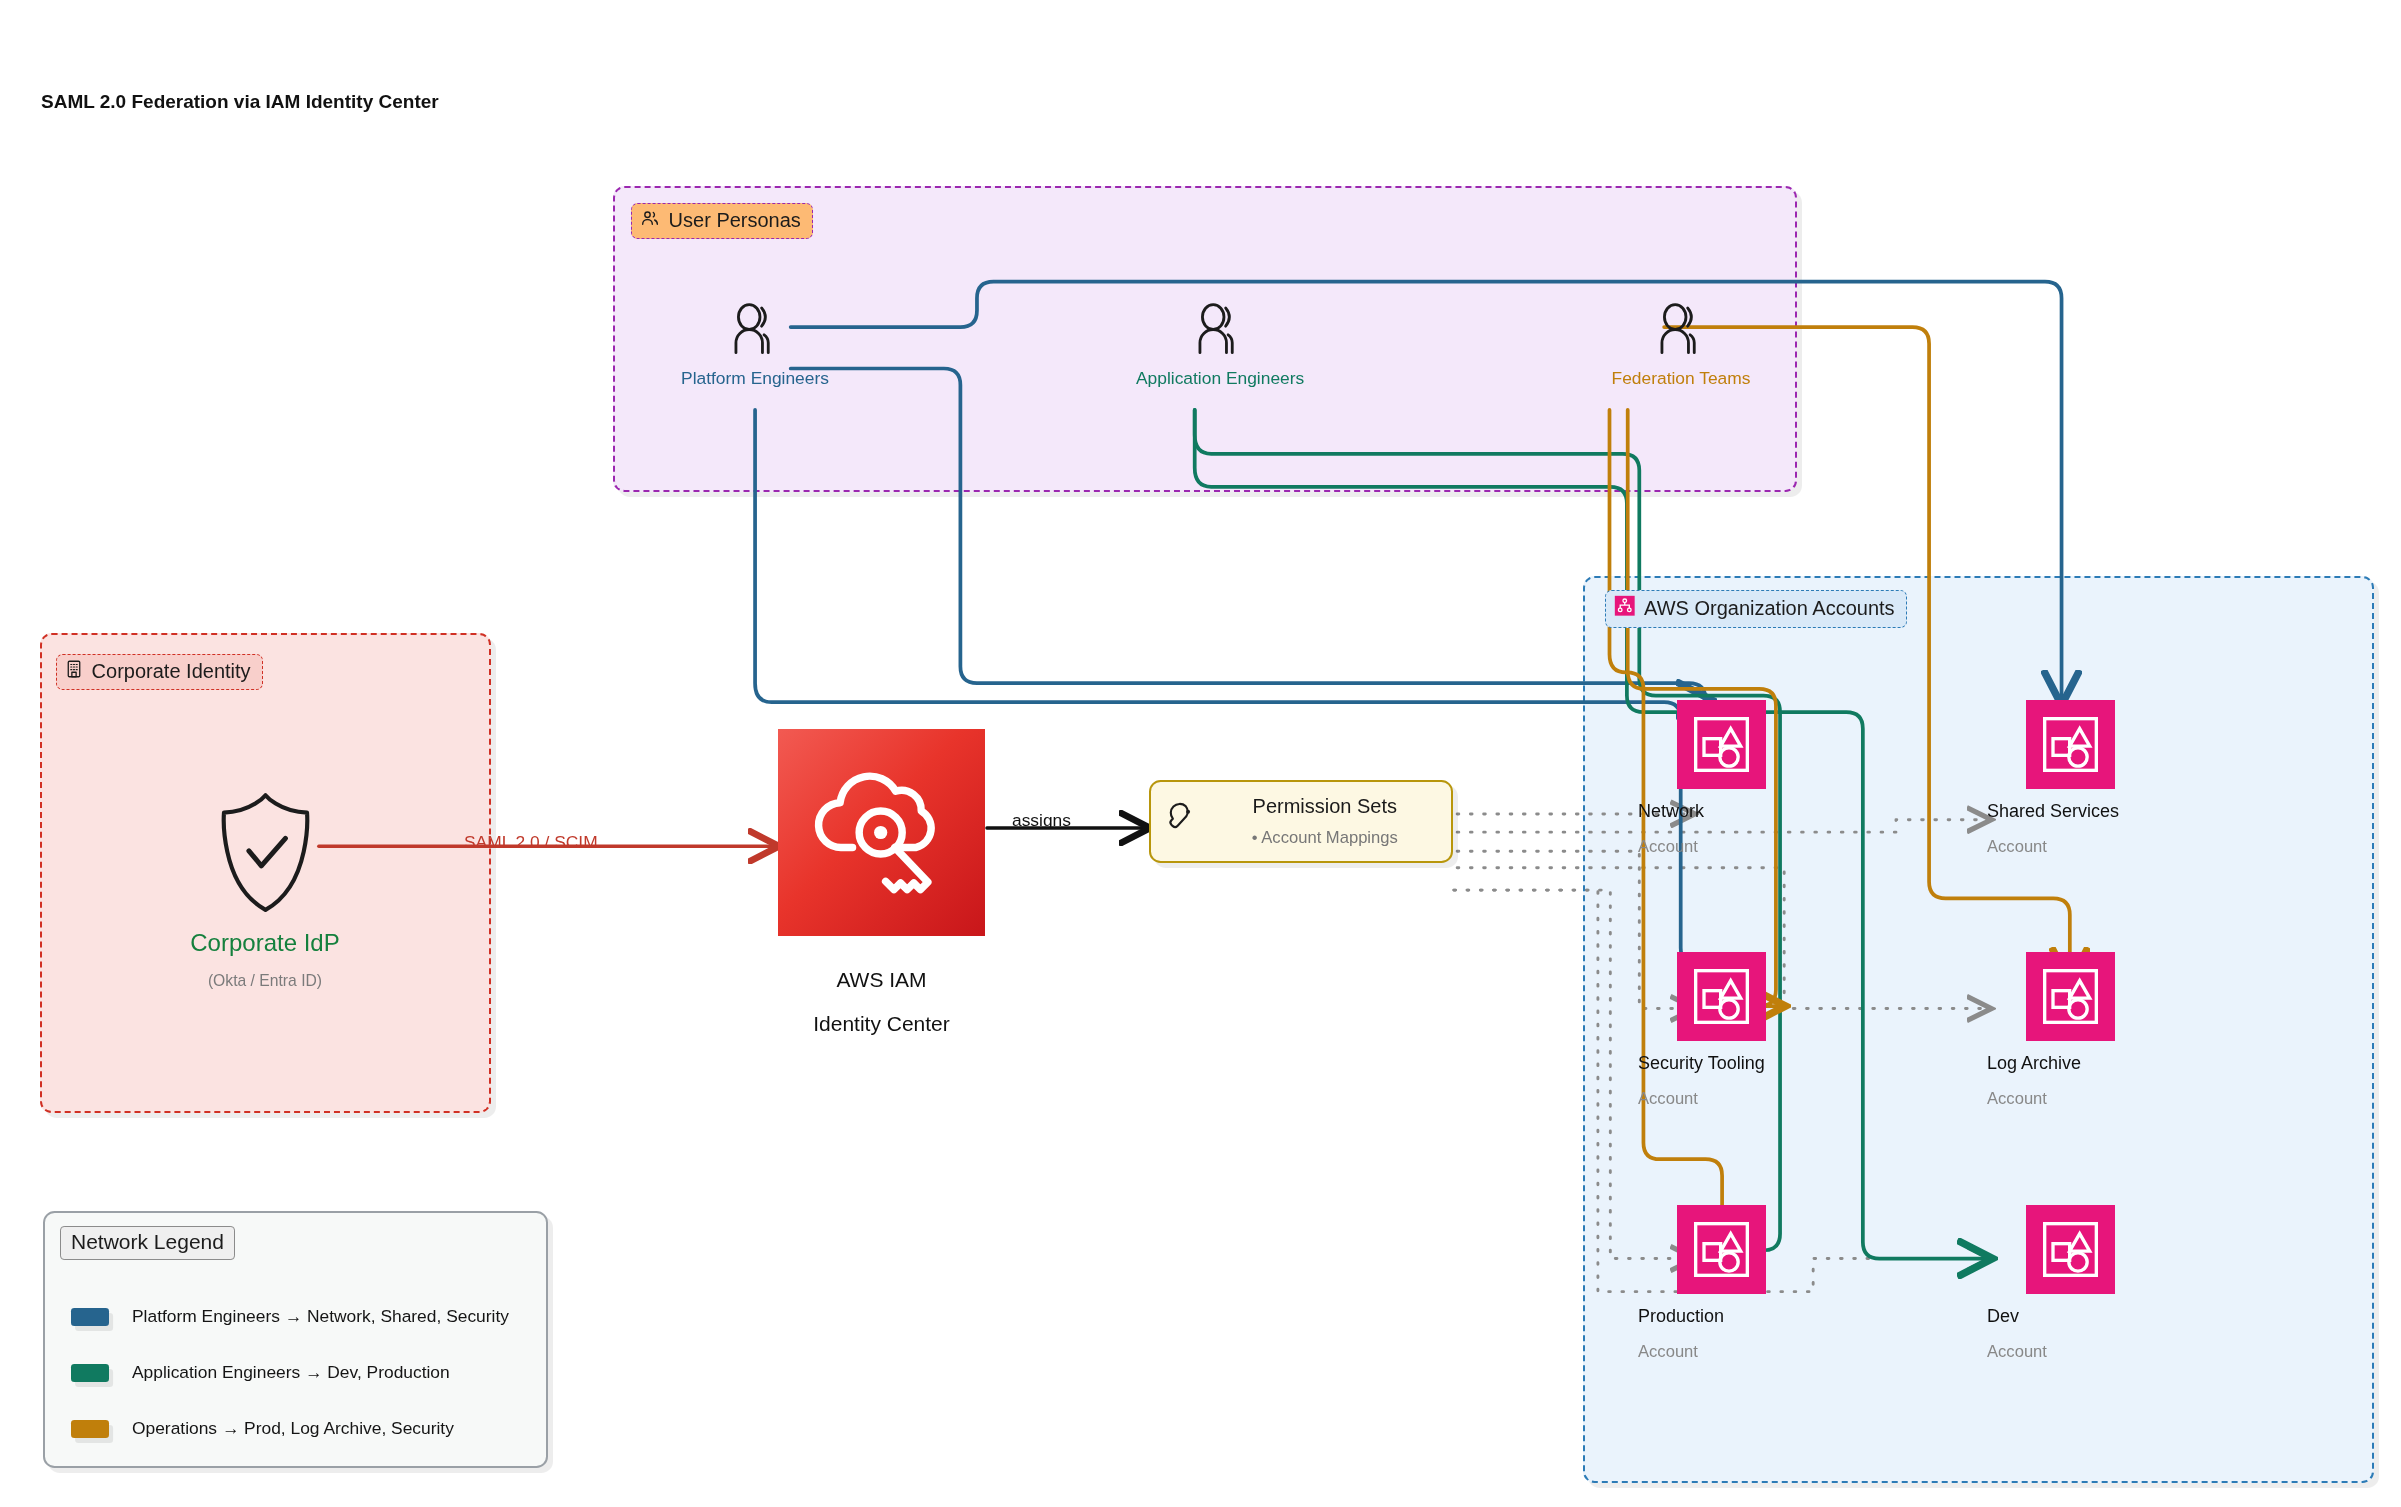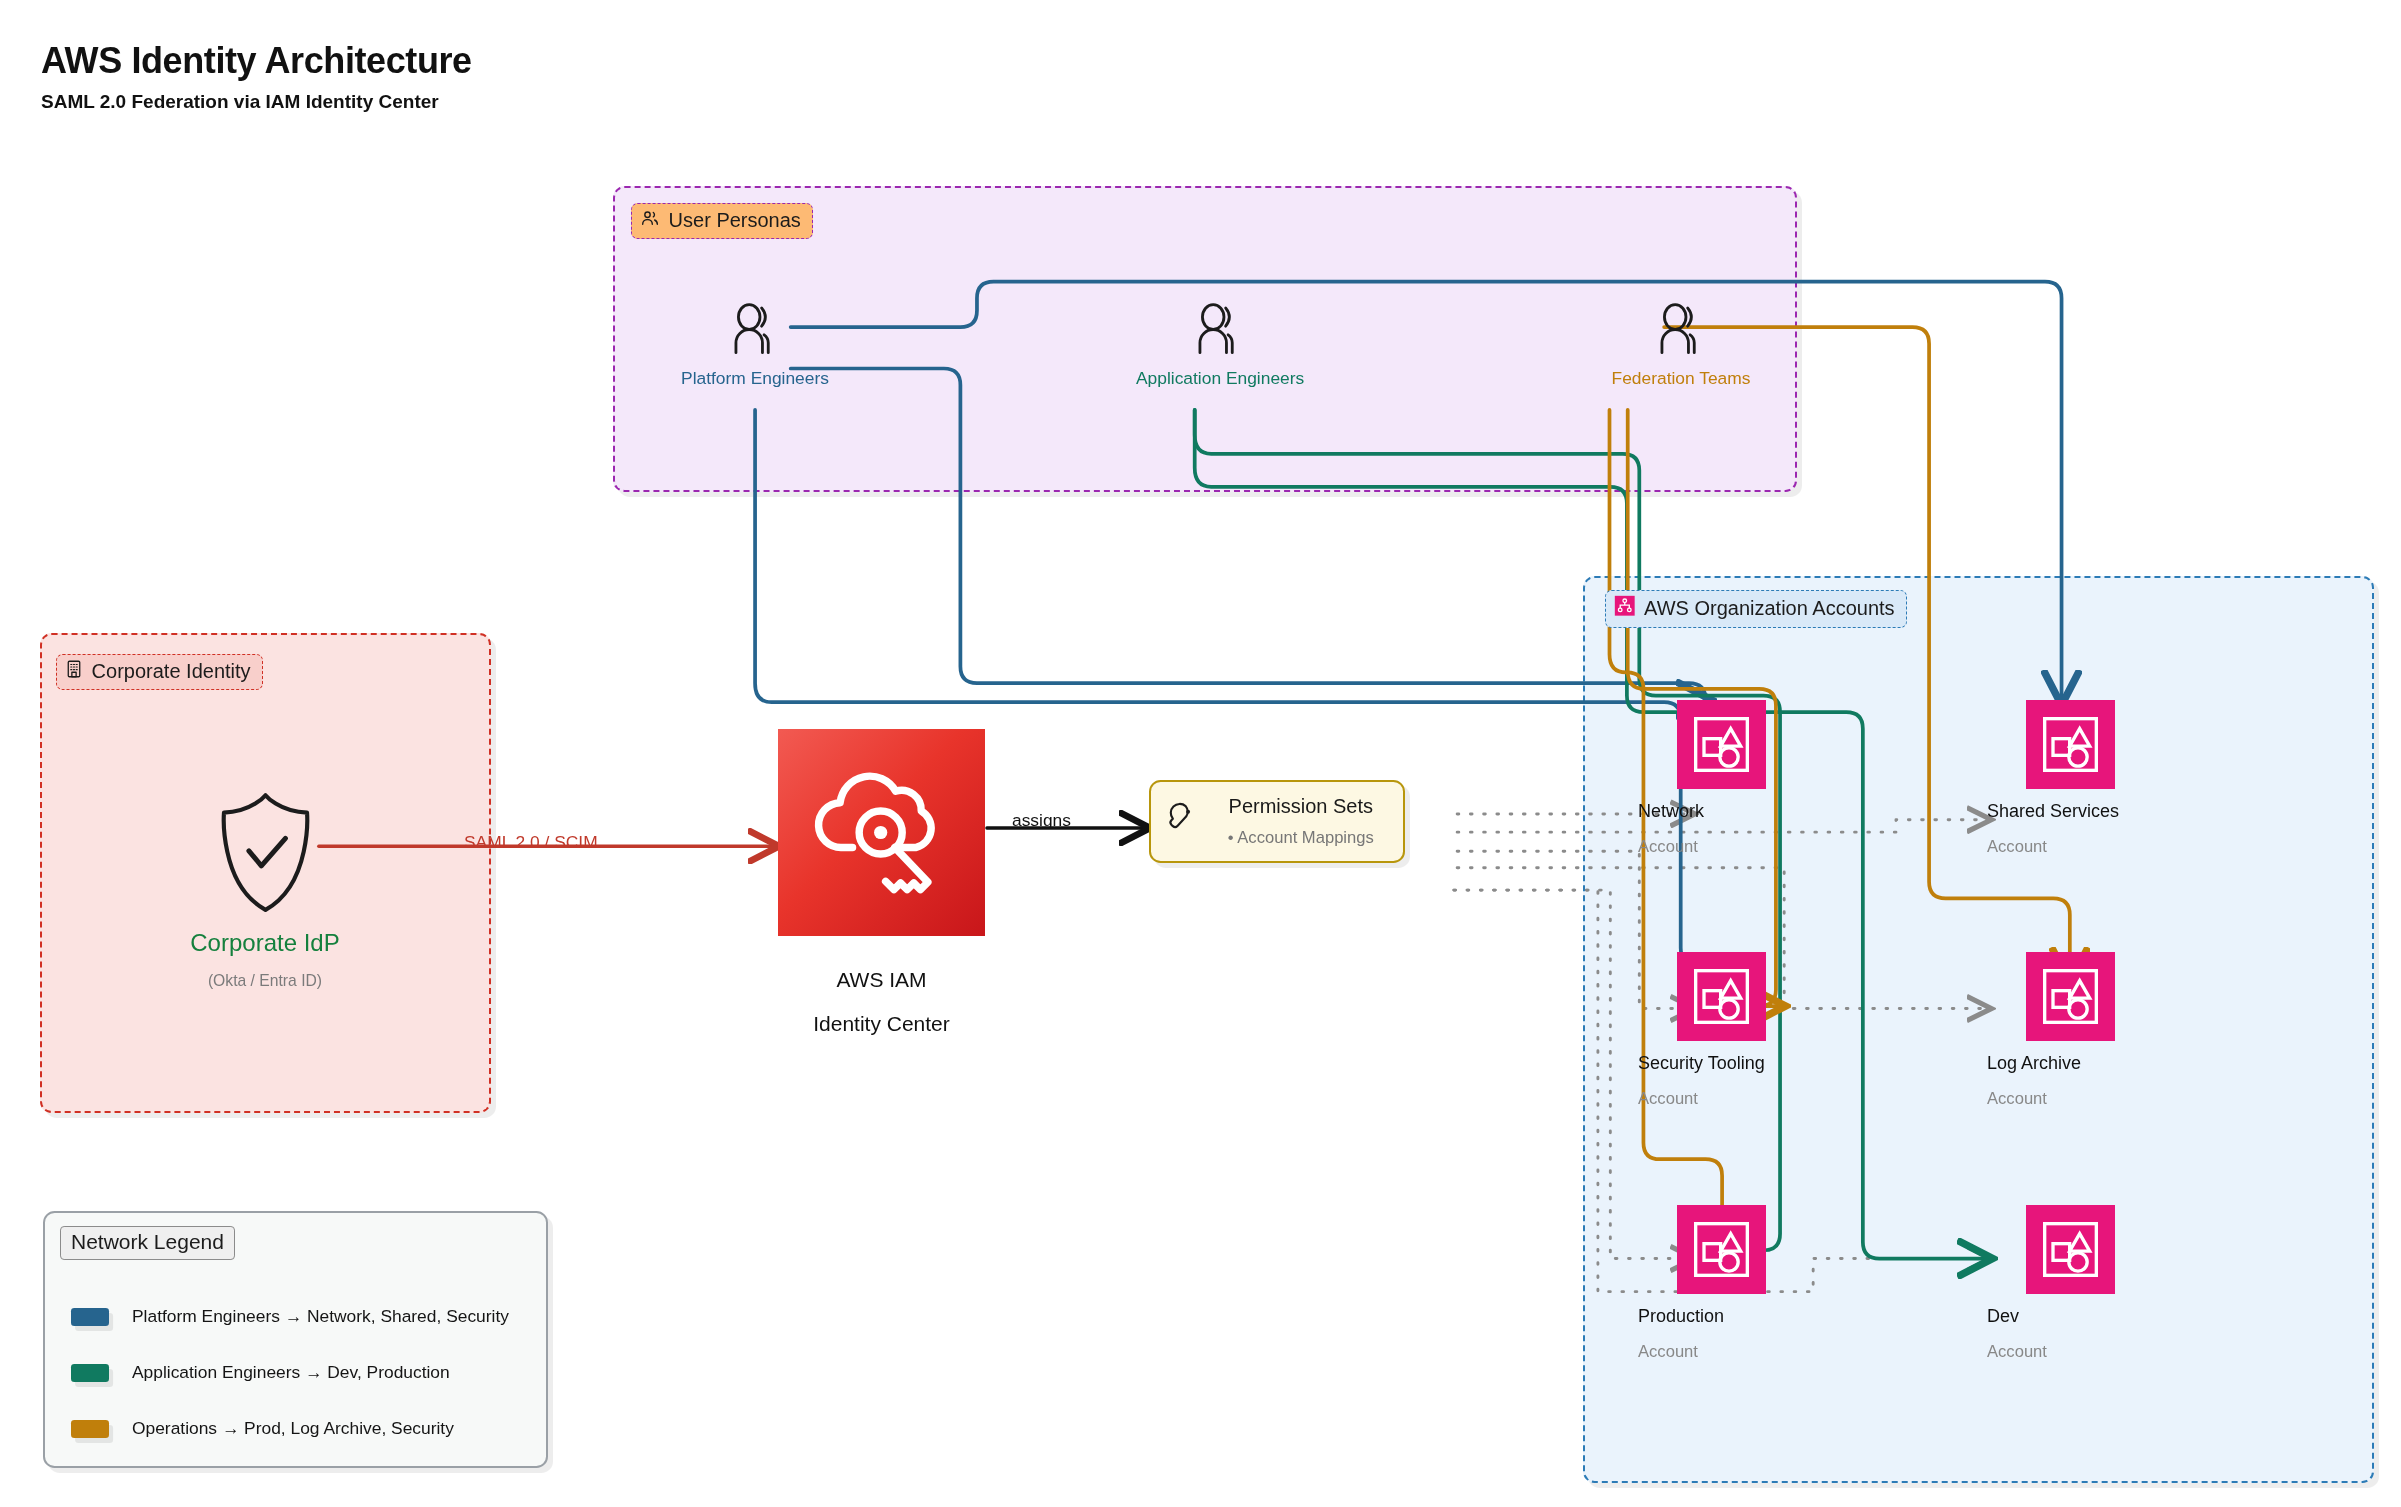--- a/index.html
+++ b/index.html
@@ -44,21 +44,21 @@
 
   
   #iam{position:absolute;left:778px;top:729px;width:207px;}
   #iam .tile{width:207px;height:207px;
      background:linear-gradient(135deg,#F25A52 0%,#E8342B 45%,#C8161A 100%);
      display:flex;align-items:center;justify-content:center;}
   #iam .l1{text-align:center;font-size:21px;color:#111;margin-top:32px;}
   #iam .l2{text-align:center;font-size:21px;color:#111;margin-top:20px;}
 
   
-  #permsets{position:absolute;left:1149px;top:780px;width:256px;height:83px;
+  #permsets{position:absolute;left:1149px;top:780px;width:304px;height:83px;
      background:#FDF8E3;border:2.5px solid #B8960C;border-radius:11.6px;
      box-shadow:5px 5px 0 0 rgba(0,0,0,.07);
      display:flex;align-items:center;padding:0 15px;box-sizing:border-box;gap:11.6px;}
   #permsets .txt{flex:1;text-align:center;}
   #permsets .ttl{font-size:20px;color:#1a1a1a;}
   #permsets .bul{font-size:16.6px;color:#777;margin-top:10px;}
 
   
   .acct{position:absolute;width:166px;}
   .acct .tile{width:89px;height:89px;background:#E7157B;margin:0 auto;
@@ -134,21 +134,20 @@
       <path d="M 1443 495 V 565 Q 1443 588 1463 588 H 1945 Q 1965 588 1965 608 V 840 Q 1965 860 1985 860 H 2230 Q 2250 860 2250 880 V 1500 Q 2250 1520 2270 1520 H 2400" stroke="#107A60" stroke-width="4.5" marker-end="url(#ahGreen)"></path>
 
       <path d="M 2010 395 H 2310 Q 2330 395 2330 415 V 1065 Q 2330 1085 2350 1085 H 2480 Q 2500 1085 2500 1105 V 1180" stroke="#C07F0B" stroke-width="4.5" marker-end="url(#ahOrange)"></path>
 
       <path d="M 1966 495 V 810 Q 1966 832 1986 832 H 2125 Q 2145 832 2145 852 V 1195 Q 2145 1215 2125 1215 H 2150" stroke="#C07F0B" stroke-width="4.5" marker-end="url(#ahOrange)"></path>
 
       <path d="M 1944 495 V 790 Q 1944 812 1964 812 H 1965 Q 1985 812 1985 832 V 1380 Q 1985 1400 2005 1400 H 2060 Q 2080 1400 2080 1420 V 1525" stroke="#C07F0B" stroke-width="4.5" marker-end="url(#ahOrange)"></path>
     </g>
   </svg>
 
-  <div id="title">AWS Identity Architecture</div>
   <div id="subtitle">SAML 2.0 Federation via IAM Identity Center</div>
 
   <div class="group-label" id="lbl-personas">
     <span>
       <svg width="20" height="20" viewBox="0 0 24 24" fill="none" stroke="#1c1c1c" stroke-width="1.7" stroke-linecap="round" stroke-linejoin="round">
         <circle cx="9" cy="8" r="3.2"></circle>
           <path d="M3.2 19.5a5.8 5.8 0 0 1 11.6 0"></path>
         <path d="M16 5.4a3.2 3.2 0 0 1 0 5.2"></path>
           <path d="M17.6 14.4a5.6 5.6 0 0 1 3.2 5.1"></path>
       </svg>

